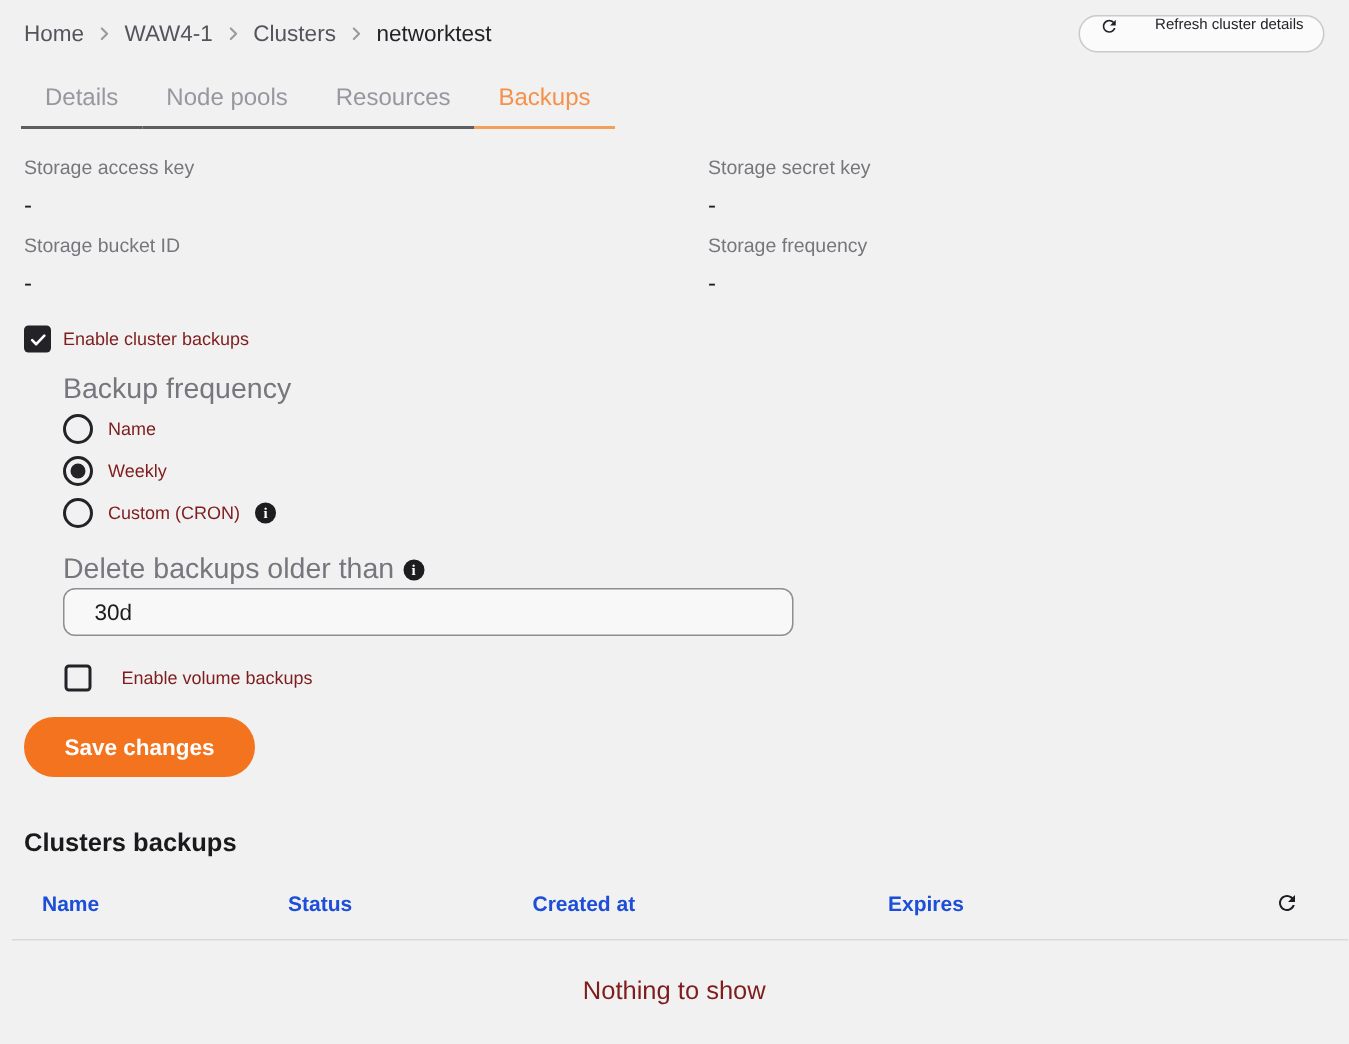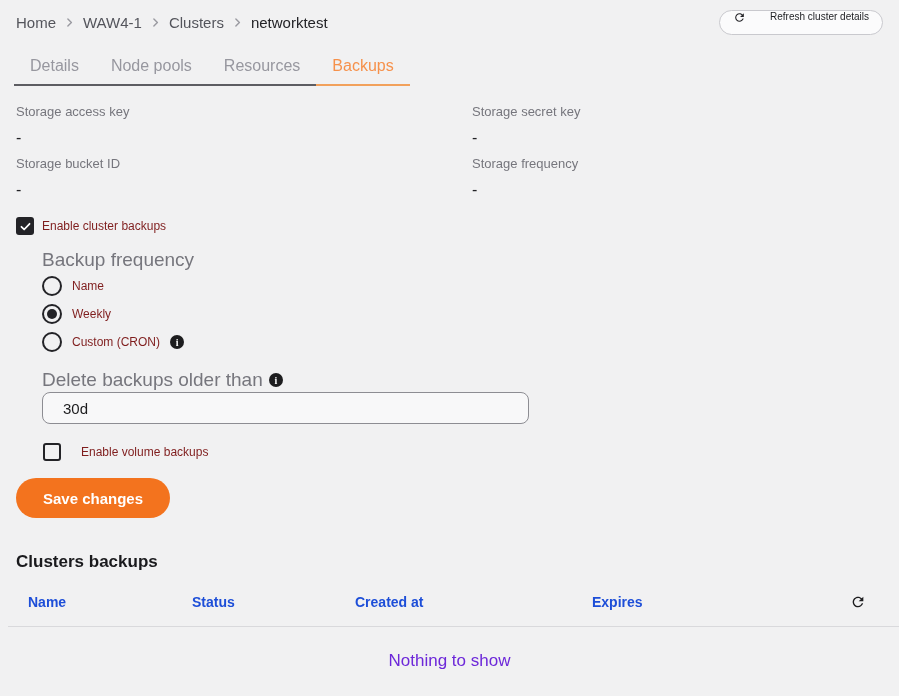--- a/index.html
+++ b/index.html
@@ -101,21 +101,21 @@
   .table-header {
     display: grid; grid-template-columns: 164px 163px 237px 1fr 40px;
     align-items: center;
     padding: 0 16px 0 28px; margin-top: 18px; height: 24px;
   }
   .th { font-size: 14px; font-weight: bold; color: #1d4ed8; }
   .table-refresh { justify-self: end; margin-right: 17px; cursor: pointer; display: inline-flex; }
   .divider { height: 1px; background: #d9d9dc; margin: 12px 0 0 8px; }
   .empty-message {
     margin-top: 24px; text-align: center;
-    font-size: 17px; color: #6d28d9;
+    font-size: 17px; color: #7f1d1d;
   }
 </style>
 </head>
 <body>
 
 <div class="page">
 
   <div class="topbar">
     <nav class="breadcrumb">
       <span class="crumb">Home</span>

